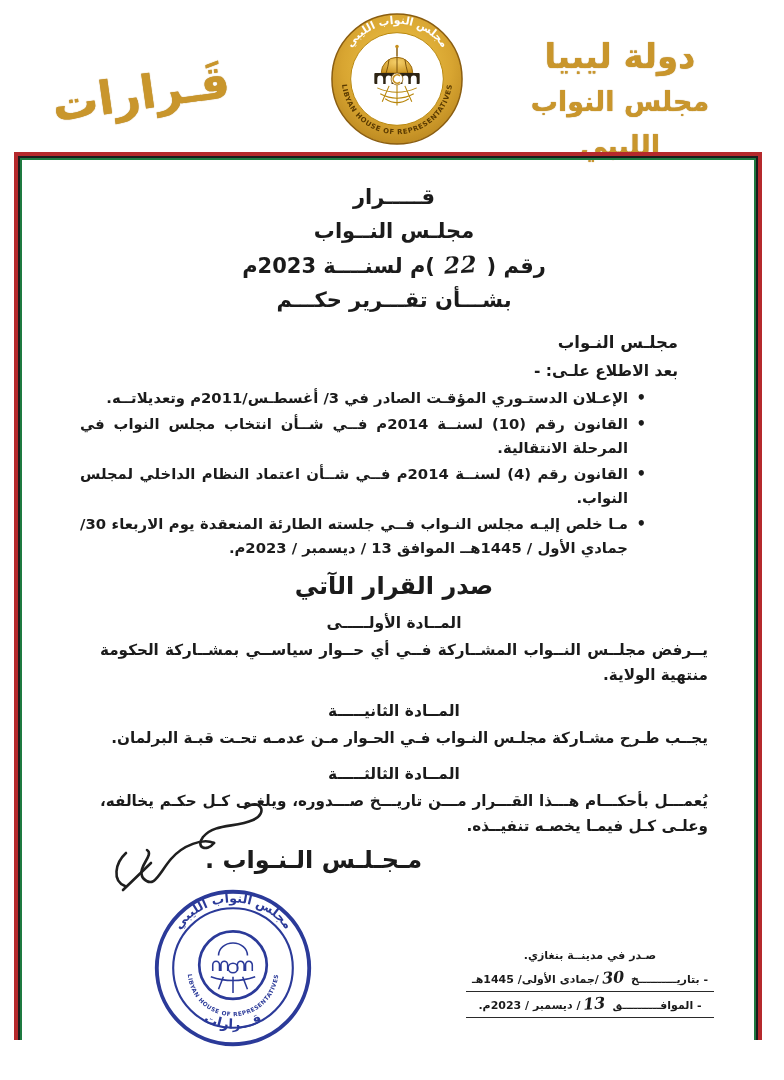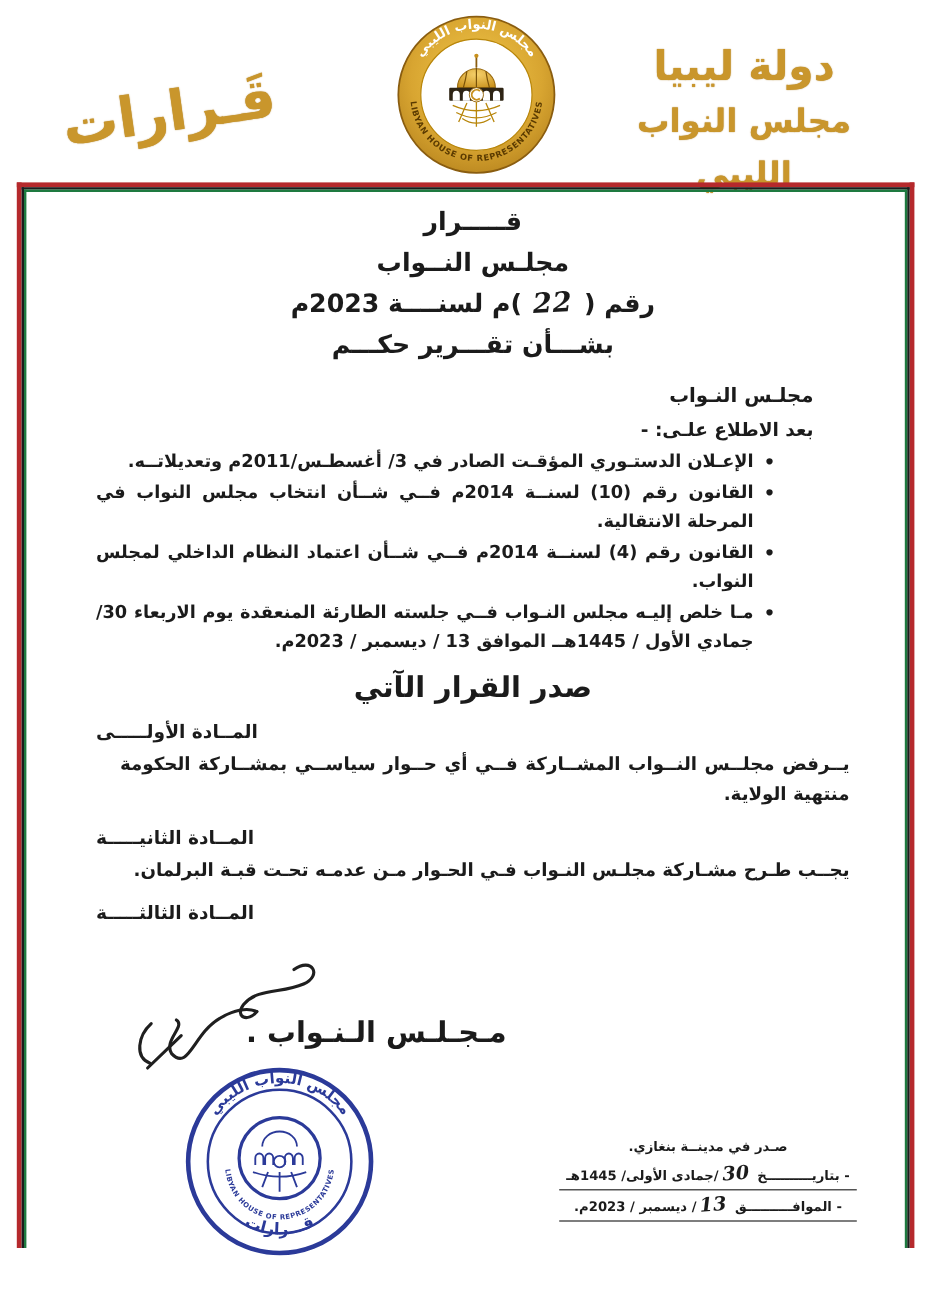--- a/index.html
+++ b/index.html
@@ -17,31 +17,31 @@
   .cal-right .l2 { font-size:27px; line-height:44px; }
 
   
   .frame { position:absolute; left:14px; top:152px; width:748px; height:888px;
     border:4px solid #b5292c; border-bottom:none; }
   .frame .inner1 { position:absolute; inset:0 0 0 0; border:2px solid #1d1d1d; border-bottom:none; }
   .frame .inner2 { position:absolute; inset:2px 2px 0 2px; border:2px solid #1e7a40; border-bottom:none; }
 
   
   .doc { position:absolute; left:80px; top:168px; width:628px; direction:rtl; font-weight:700; }
-  .title-block { text-align:center; }
+  .title-block { text-align:center; margin-top:12px; }
   .title-block .t { font-size:21px; line-height:34px; letter-spacing:.5px; }
   .hand-num { font-family:"DejaVu Serif", serif; font-style:italic; font-size:23px;
     display:inline-block; transform:rotate(-3deg); padding:0 2px; }
   .h1 { font-size:16.5px; margin:16px 30px 0 0; }
   .h2 { font-size:15.5px; margin:10px 30px 0 0; }
   ul.preamble { list-style:none; margin:6px 62px 0 0; }
   ul.preamble li { position:relative; padding-right:18px; font-size:14.8px; line-height:24px; margin-top:2px; text-align:justify; }
   ul.preamble li::before { content:"•"; position:absolute; right:0; top:0; font-size:15px; }
   .issued { text-align:center; font-size:24px; margin-top:12px; letter-spacing:.5px; }
-  .art-h { text-align:left; font-size:15.5px; margin-top:14px; }
+  .art-h { text-align:center; font-size:15.5px; margin-top:14px; }
   .art-p { font-size:15.2px; line-height:25px; margin-top:6px; text-align:justify;margin-left:20px; }
 
   
   .sig-line { position:absolute; left:205px; top:846px; font-size:24px; font-weight:700;
     direction:rtl; letter-spacing:1px; }
   .sig-svg { position:absolute; left:95px; top:793px; }
   .stamp { position:absolute; left:151px; top:886px; }
   .issue-block { position:absolute; right:70px; top:946px; width:248px; direction:rtl;
     font-size:11px; font-weight:700; text-align:center; }
   .issue-block .il { line-height:20px; }
@@ -125,20 +125,21 @@
 
     <div class="issued">صدر القرار الآتي</div>
 
     <div class="art-h">المــادة الأولـــــى</div>
     <p class="art-p">يــرفض مجلــس النــواب المشــاركة فــي أي حــوار سياســي بمشــاركة الحكومة منتهية الولاية.</p>
 
     <div class="art-h">المــادة الثانيـــــة</div>
     <p class="art-p">يجــب طـرح مشـاركة مجلـس النـواب فـي الحـوار مـن عدمـه تحـت قبـة البرلمان.</p>
 
     <div class="art-h">المــادة الثالثـــــة</div>
+    <p class="art-p">يُعمـــل بأحكـــام هـــذا القـــرار مـــن تاريـــخ صـــدوره، ويلغـى كـل حكـم يخالفه، وعلـى كـل فيمـا يخصـه تنفيــذه.</p>
   </div>
 
   <svg class="sig-svg" width="190" height="115" viewBox="0 0 190 115">
     <g fill="none" stroke="#1f1f1f" stroke-width="2.6" stroke-linecap="round">
       <path d="M 150 15 C 165 4, 174 20, 158 27 C 140 35, 120 30, 108 44 C 100 55, 112 59, 119 50"></path>
       <path d="M 119 50 C 108 45, 88 52, 76 66 C 64 80, 59 97, 48 85 C 41 74, 60 62, 52 57"></path>
       <path d="M 56 70 L 28 97"></path>
       <path d="M 31 60 C 20 70, 17 88, 30 93"></path>
     </g>
   </svg>

